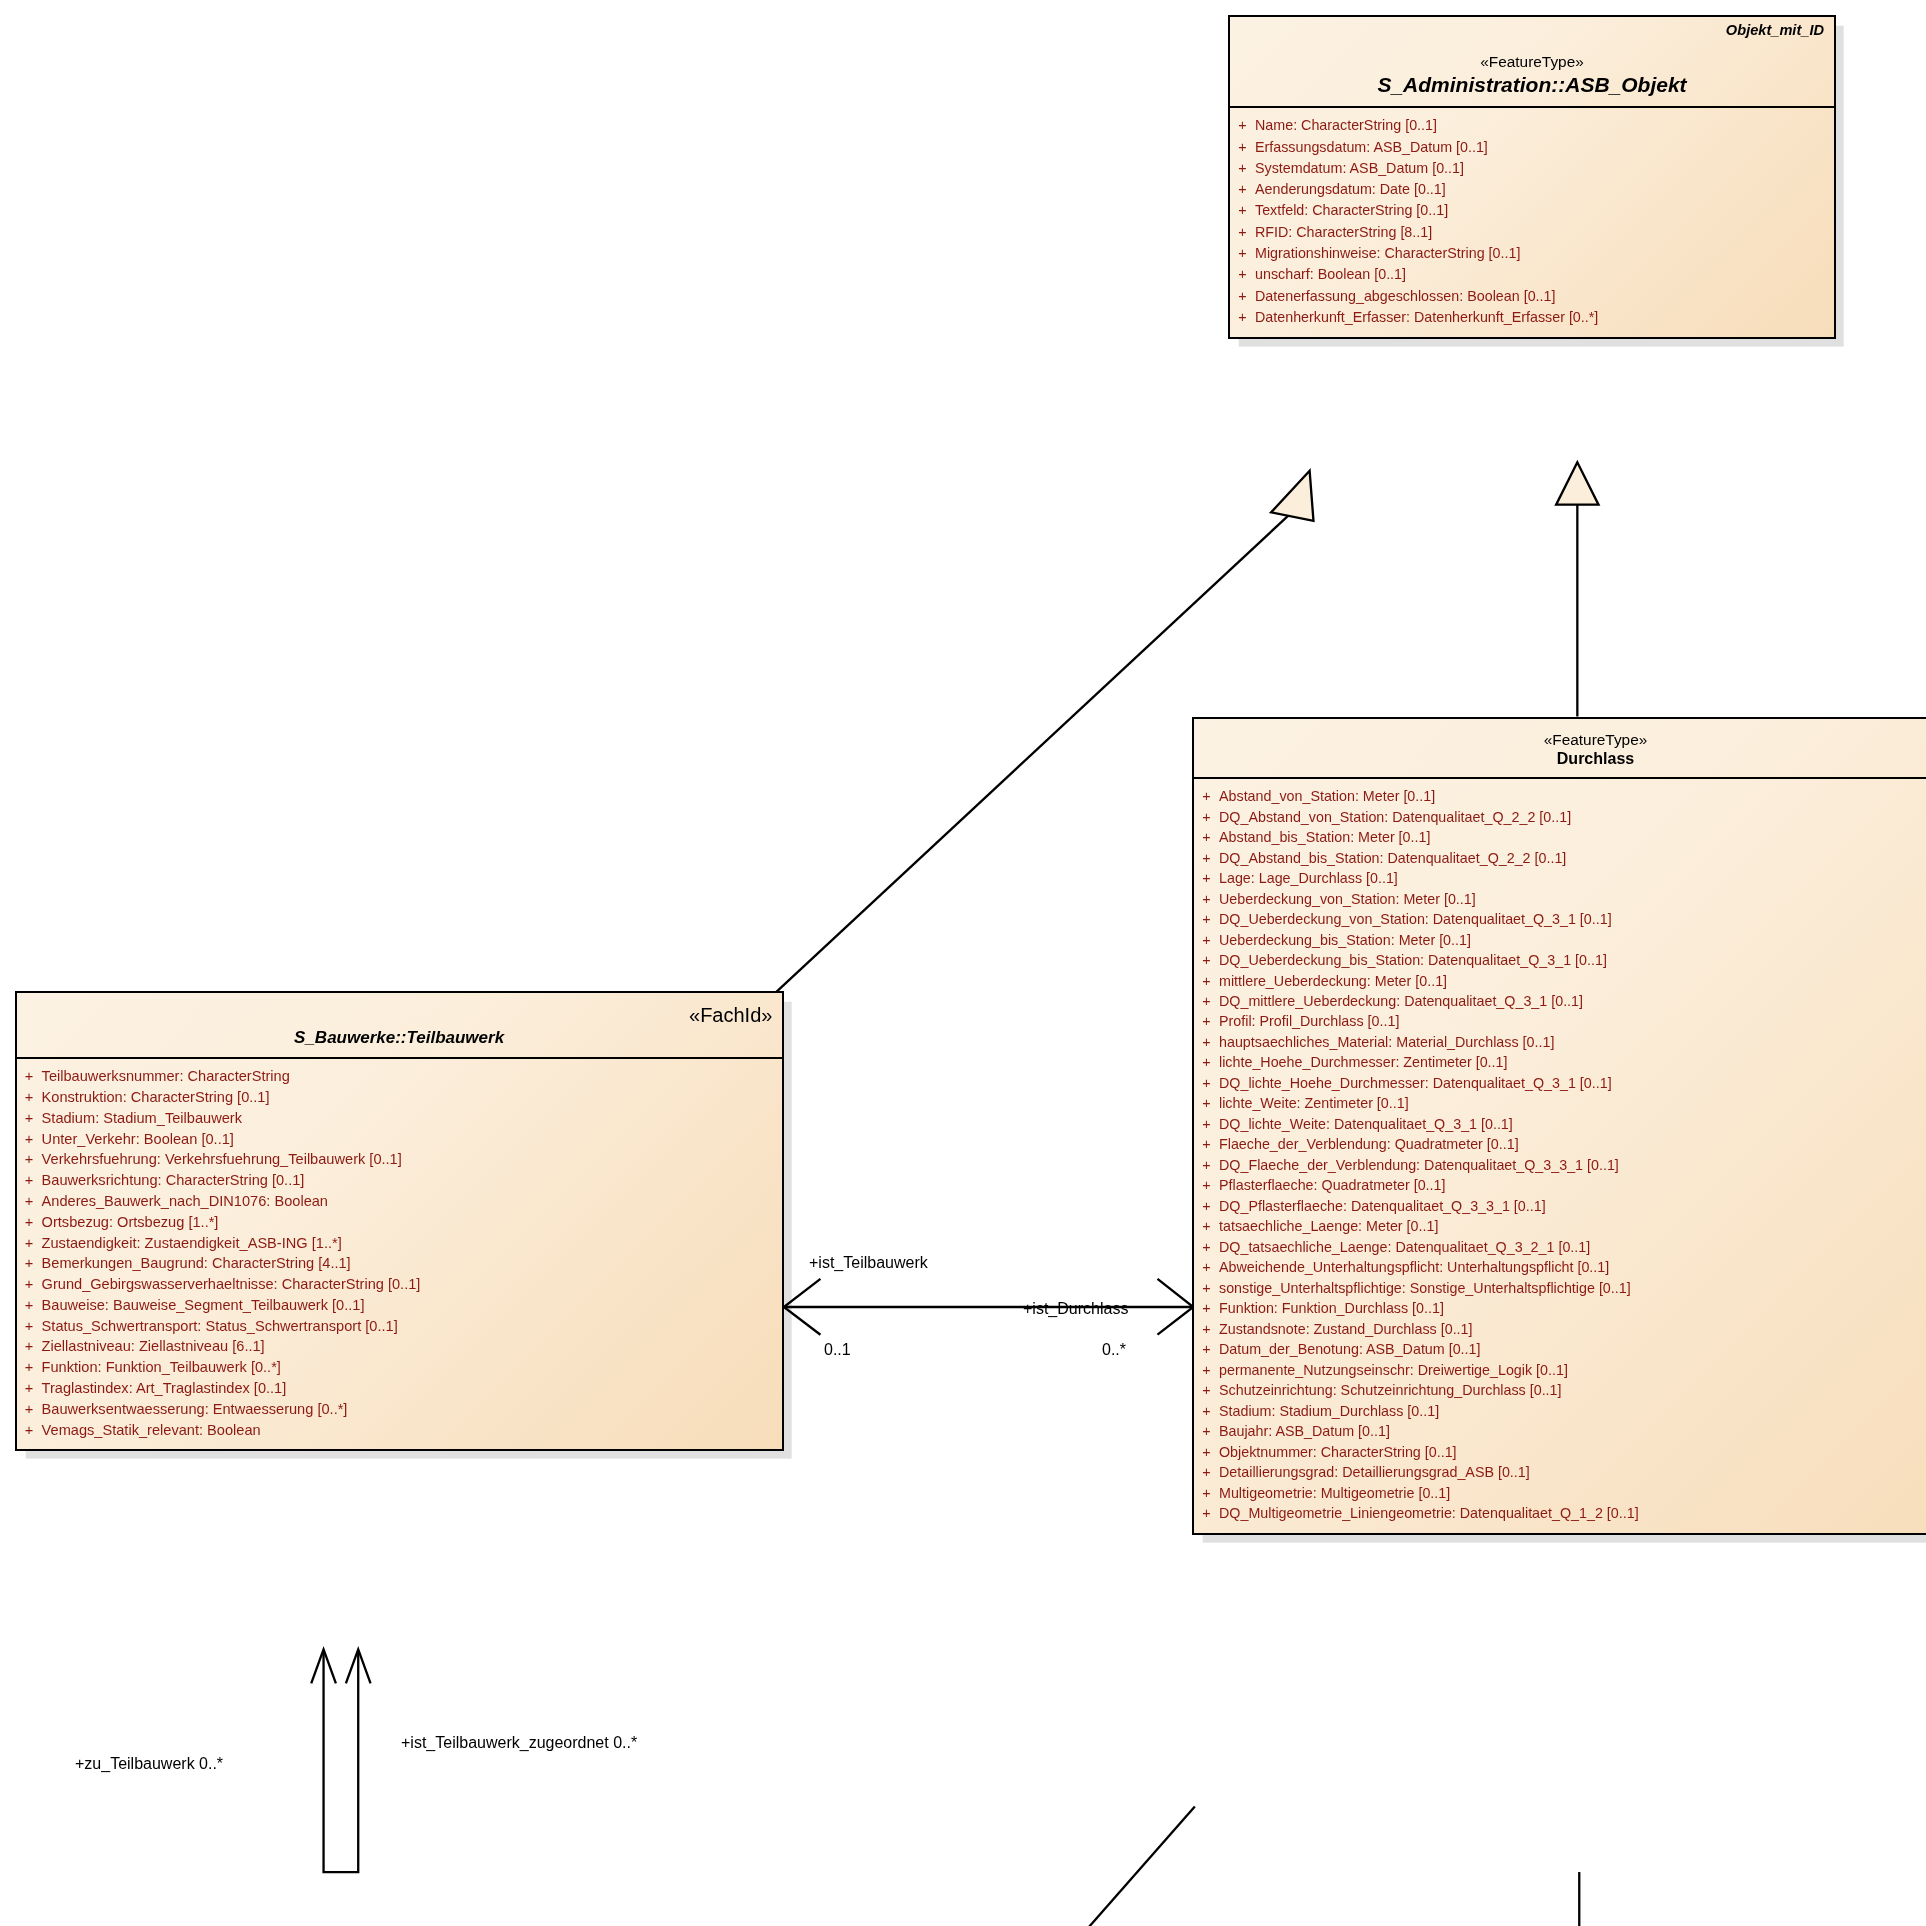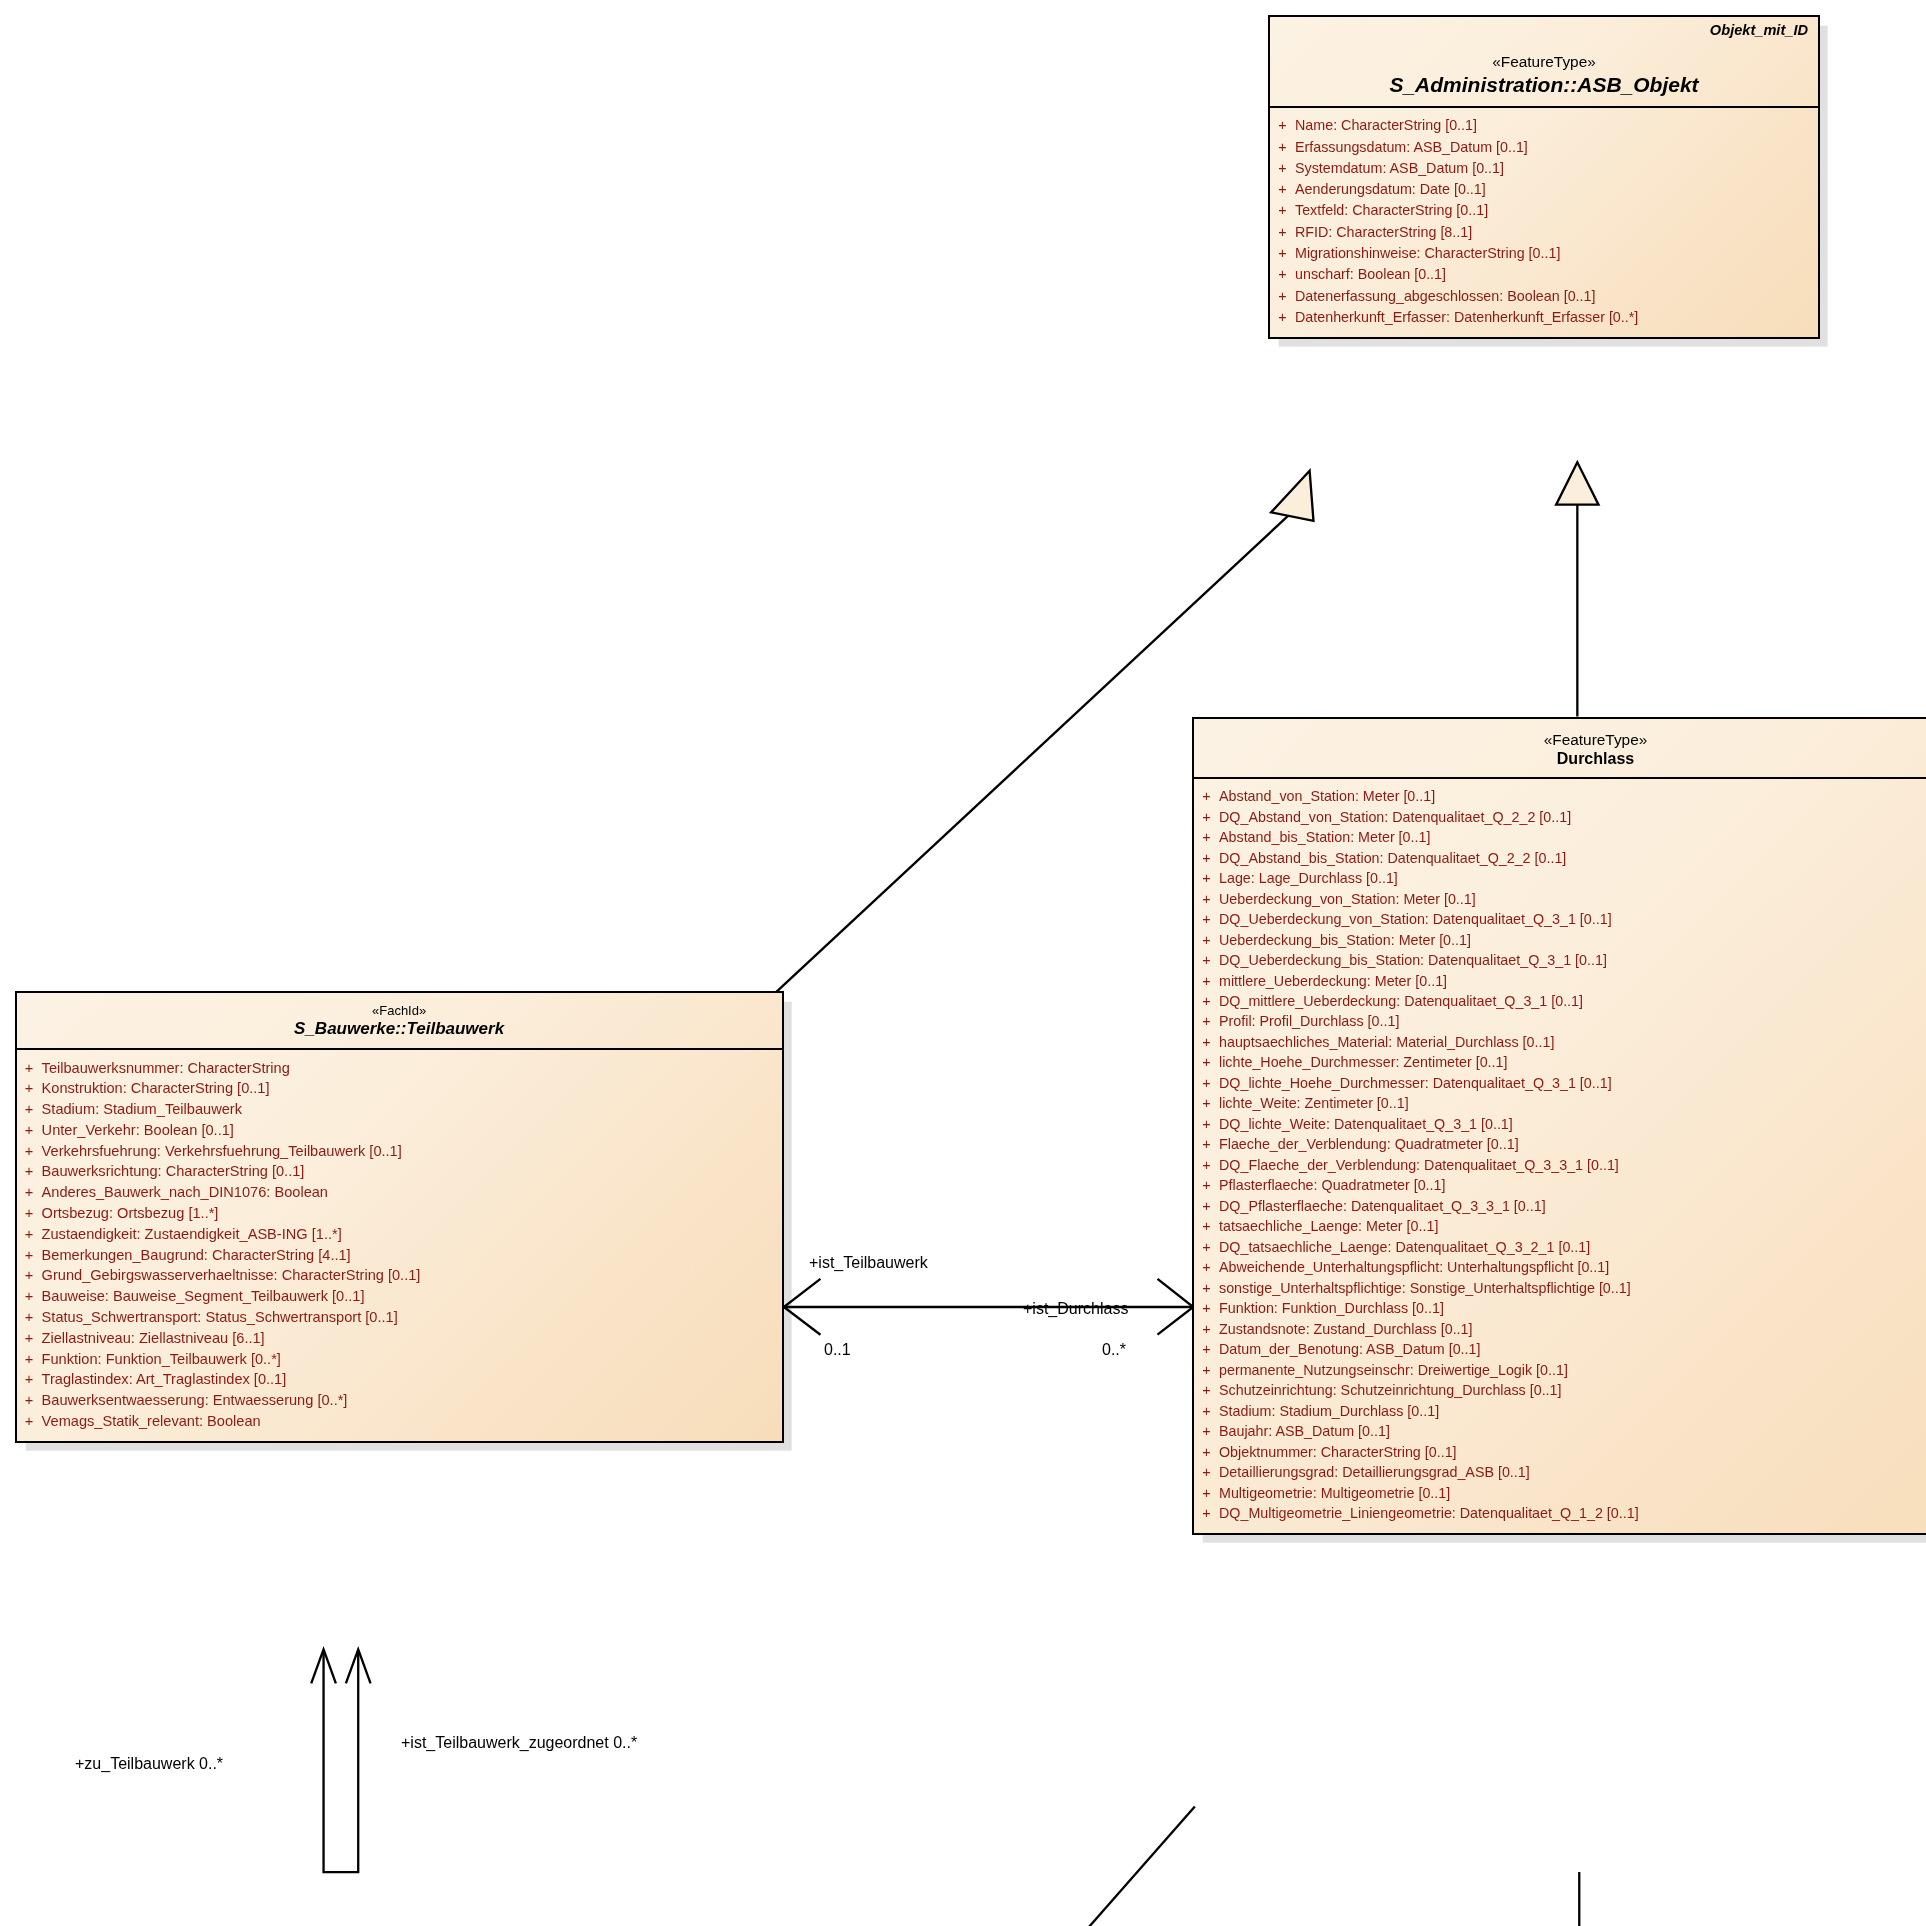--- a/index.html
+++ b/index.html
@@ -62,21 +62,21 @@
   
   .t-asb .stereotype{font-size:15.4px;}
   .t-asb .class-name{font-size:21px;}
   .t-asb .tagged-type{font-size:14.6px;}
   .t-asb .attr-row{font-size:14.3px;padding:3.5px 0;}
 
   .t-durchlass .stereotype{font-size:15.4px;}
   .t-durchlass .class-name{font-size:16px;}
   .t-durchlass .attr-row{font-size:14.3px;padding:3.1px 0;}
 
-  .t-teilbauwerk .stereotype{font-size:13px;}
+  .t-teilbauwerk .stereotype{font-size:20px;text-align:right;}
   .t-teilbauwerk .class-name{font-size:17px;}
   .t-teilbauwerk .attr-row{font-size:14.6px;padding:3.1px 0;}
 
   
   .edge-label{
     position:absolute;
     font-size:16px;
     color:#000000;
     white-space:nowrap;
   }
@@ -116,21 +116,21 @@
 
     <line x1="2030" y1="3393" x2="3100" y2="3393"></line>
     <polyline points="2130,3320 2035,3393 2130,3465"></polyline>
     <polyline points="3005,3320 3098,3393 3005,3465"></polyline>
 
     <polyline points="840,4290 840,4860 930,4860 930,4290"></polyline>
     <polyline points="808,4370 840,4282 872,4370"></polyline>
     <polyline points="898,4370 930,4282 962,4370"></polyline>
   </svg>
 
-  <div class="uml-class t-asb" style="left:1268px; top:15.4px; width:552px;">
+  <div class="uml-class t-asb" style="left:1228px; top:15.4px; width:608px;">
     <div class="uml-head" style="padding-top:35px;">
       <span class="tagged-type">Objekt_mit_ID</span>
       <div class="stereotype">«FeatureType»</div>
       <div class="class-name">S_Administration::ASB_Objekt</div>
     </div>
     <div class="uml-attrs">
         <div class="attr-row">
           <span class="attr-vis">+</span>
           <span class="attr-text">Name: CharacterString [0..1]</span>
         </div>

